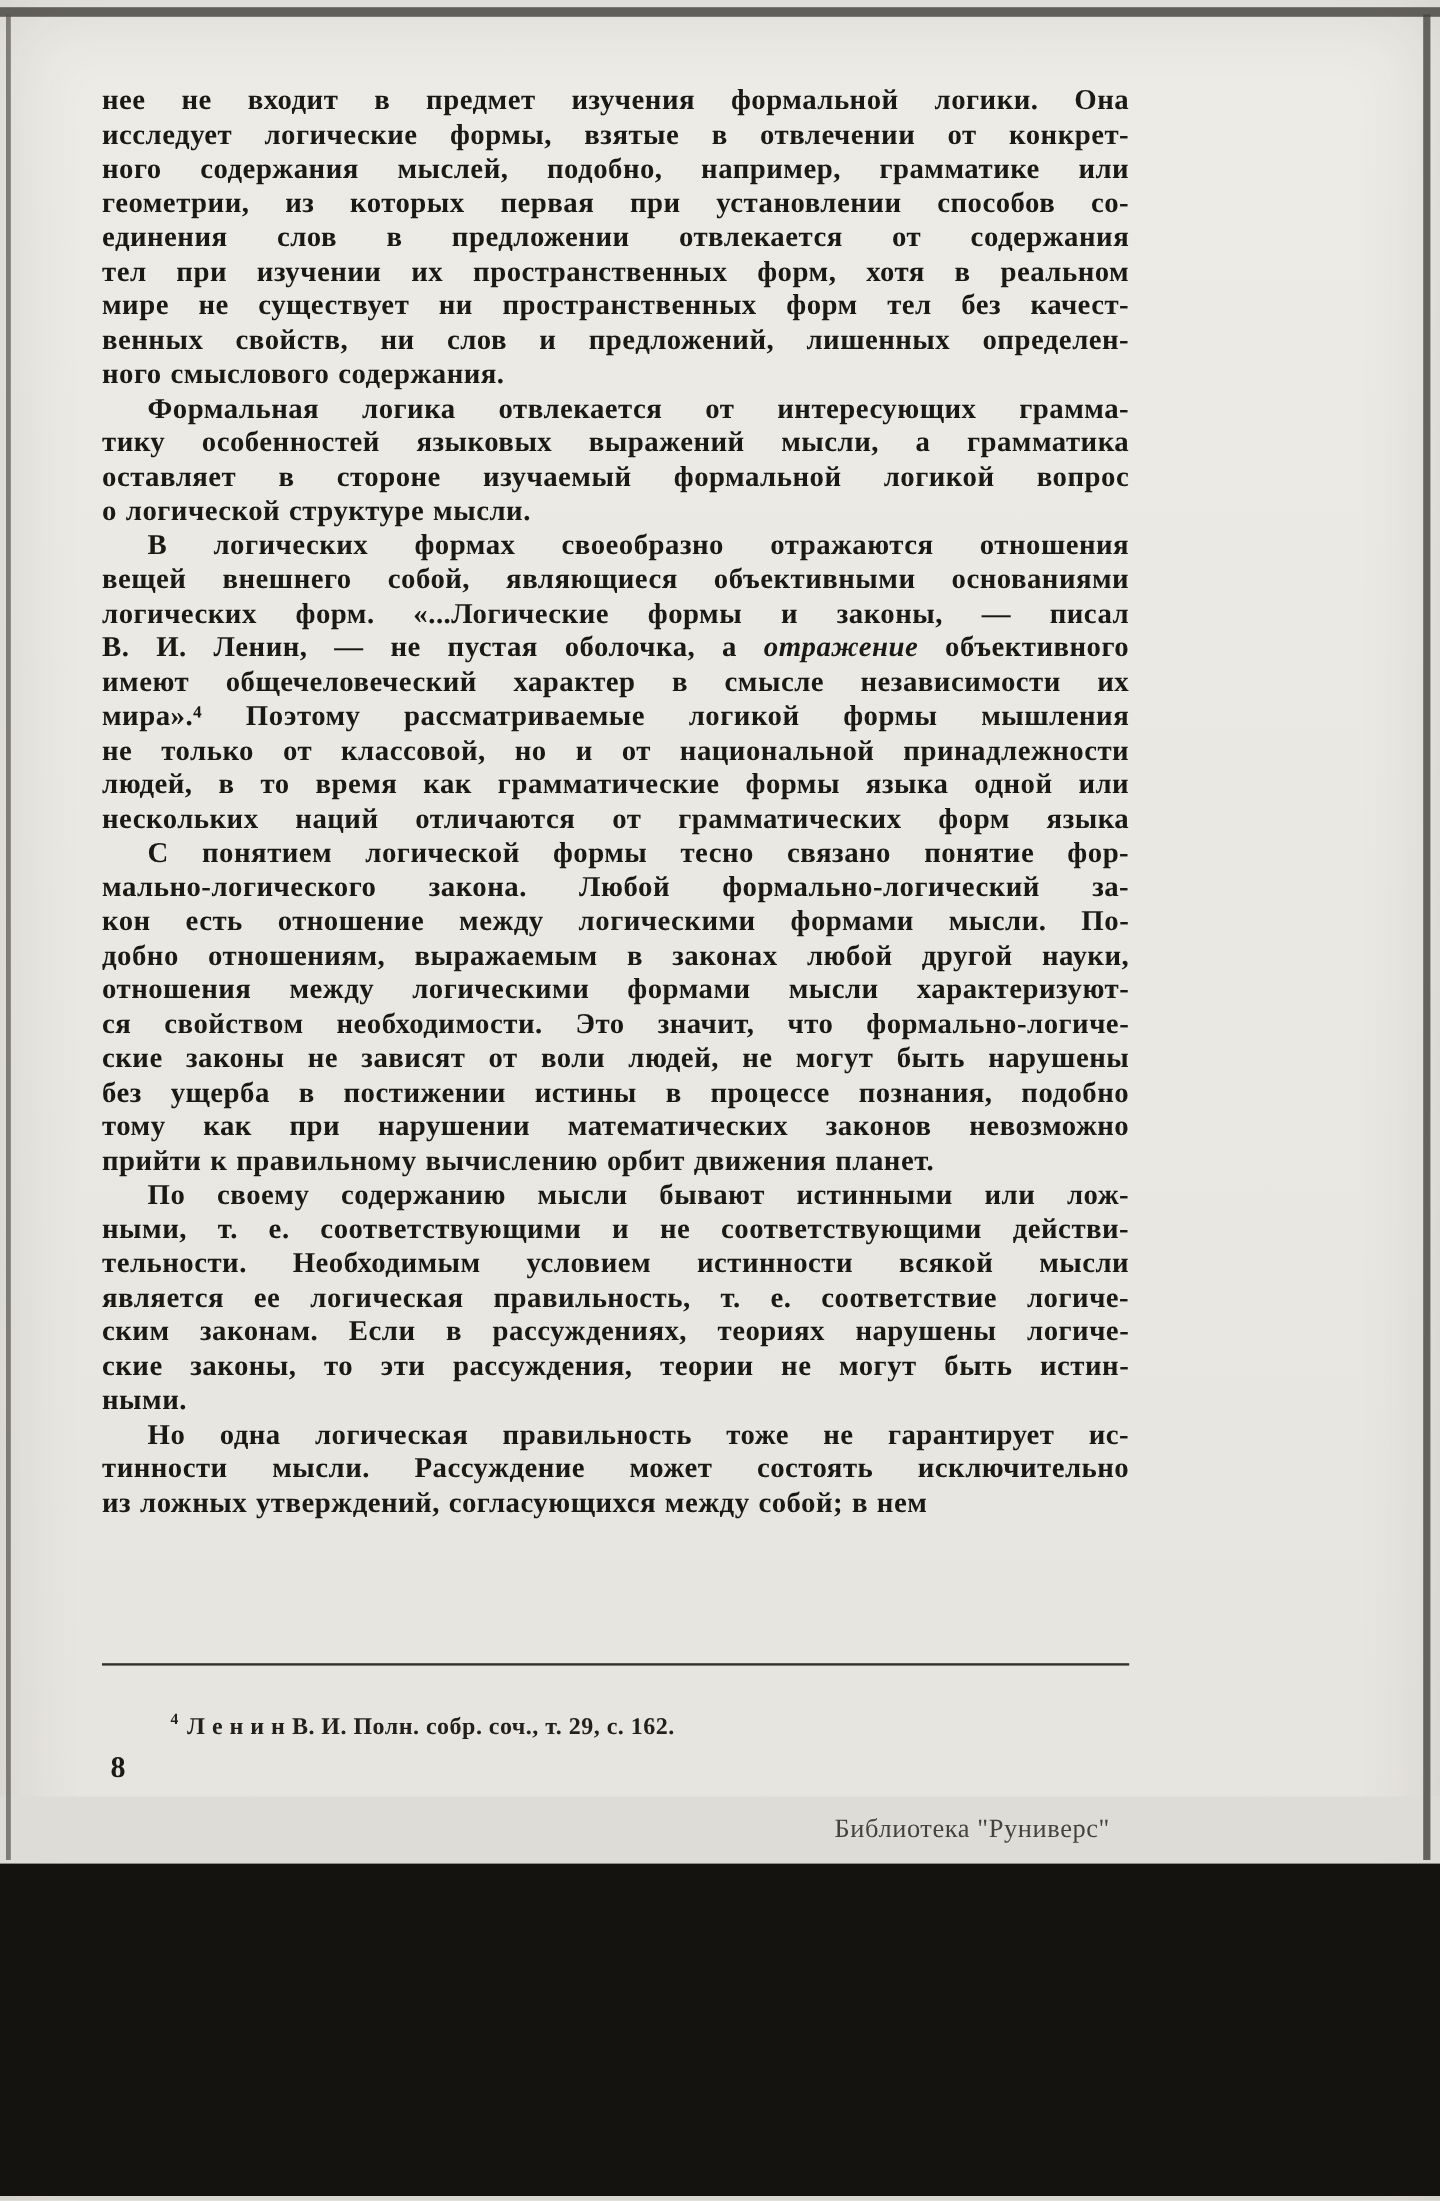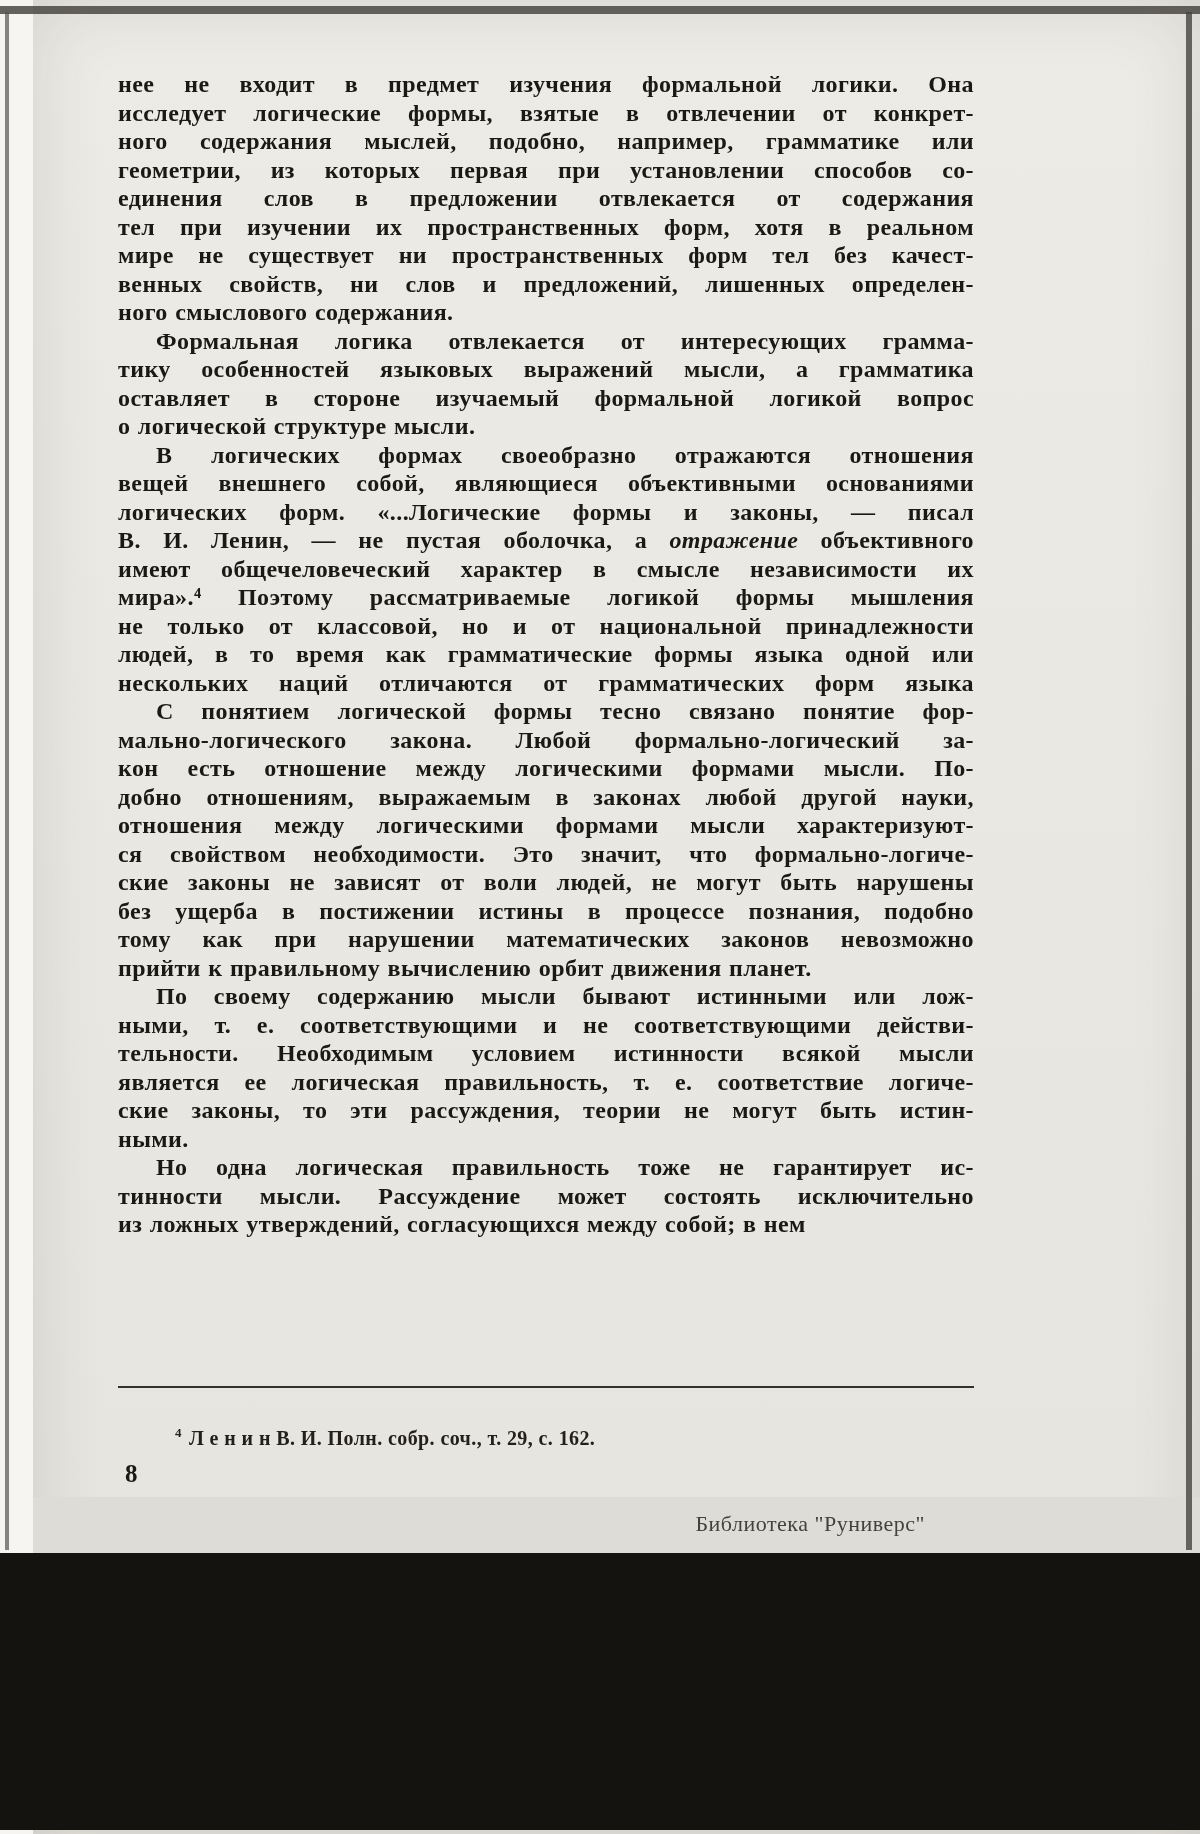--- a/index.html
+++ b/index.html
@@ -8,21 +8,20 @@
     position: relative;
     background: #f6f5f2;
     font-family: "Liberation Serif", serif;
     overflow: hidden;
   }
   .paper {
     position: absolute;
     inset: 0;
     background: linear-gradient(180deg, #edebe6 0%, #e9e7e2 55%, #e5e3dd 100%);
     box-shadow: inset 0 0 70px rgba(60, 55, 45, 0.14);
-    margin-left: 33px;
   }
   
   .edge { position: absolute; }
   .edge.top    { left: 0; top: 6px; width: 100%; height: 8px; background: #4a4843; opacity: .85; }
   .edge.left   { left: 5px; top: 12px; width: 4px; height: 1538px; background: #55534e; opacity: .7; }
   .edge.right  { left: 1186px; top: 12px; width: 6px; height: 1538px; background: #45433e; opacity: .8; }
   .edge.bottom { left: 0; top: 1553px; width: 100%; height: 277px; background: #151310; }
   .band {
     position: absolute;
     left: 0; top: 1497px;
@@ -121,20 +120,21 @@
         <div class="line">ские законы не зависят от воли людей, не могут быть нарушены</div>
         <div class="line">без ущерба в постижении истины в процессе познания, подобно</div>
         <div class="line">тому как при нарушении математических законов невозможно</div>
         <div class="line last">прийти к правильному вычислению орбит движения планет.</div>
       </div>
       <div>
         <div class="line indent">По своему содержанию мысли бывают истинными или лож-</div>
         <div class="line">ными, т. е. соответствующими и не соответствующими действи-</div>
         <div class="line">тельности. Необходимым условием истинности всякой мысли</div>
         <div class="line">является ее логическая правильность, т. е. соответствие логиче-</div>
+        <div class="line">ским законам. Если в рассуждениях, теориях нарушены логиче-</div>
         <div class="line">ские законы, то эти рассуждения, теории не могут быть истин-</div>
         <div class="line last">ными.</div>
       </div>
       <div>
         <div class="line indent">Но одна логическая правильность тоже не гарантирует ис-</div>
         <div class="line">тинности мысли. Рассуждение может состоять исключительно</div>
         <div class="line last">из ложных утверждений, согласующихся между собой; в нем</div>
       </div>
     </div>
 

